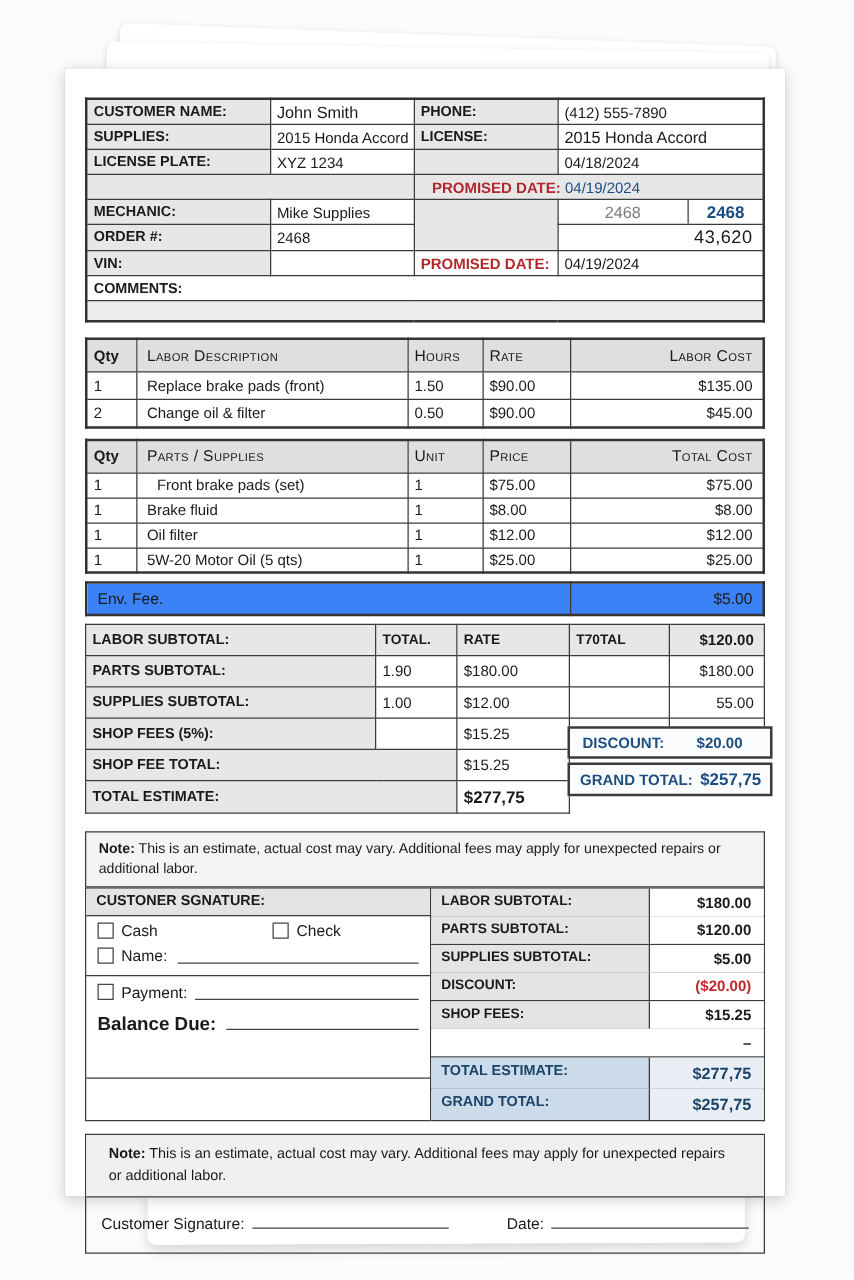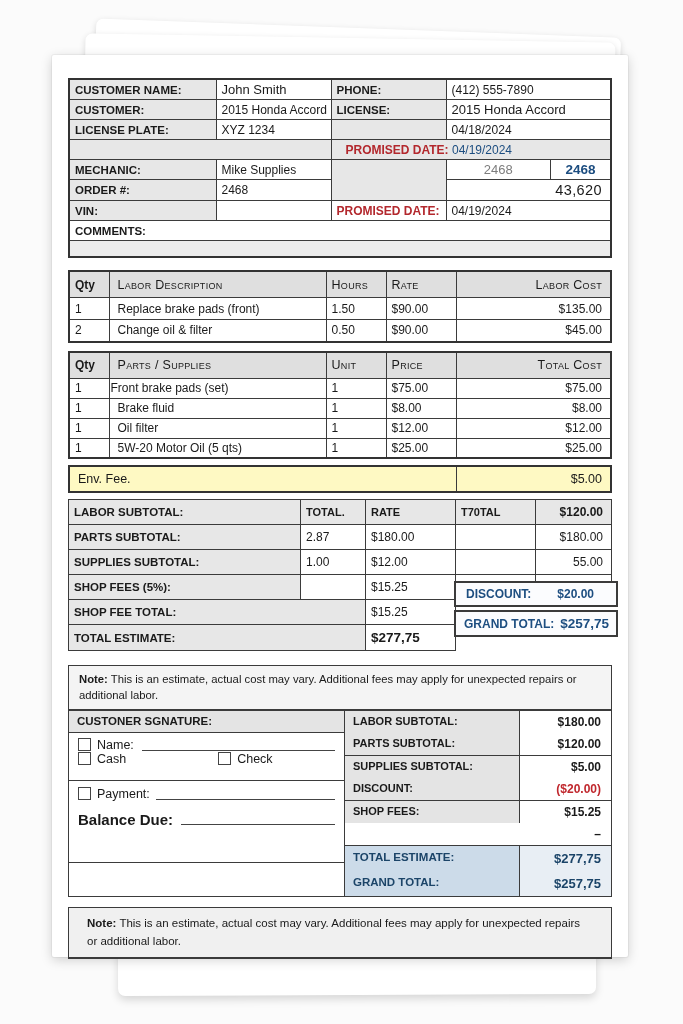--- a/index.html
+++ b/index.html
@@ -90,21 +90,21 @@
   .sumrow.hl .sumval{background:#e8eef4;color:#1b4468;font-size:13px;padding:5px 10px;}
   
   .footbox{border:1.6px solid #3b3b3b;width:544px;box-sizing:border-box;}
   .footnote{background:#f0f0f0;border-bottom:1.4px solid #3b3b3b;
     padding:7px 18px;font-size:11.5px;line-height:1.5;white-space:normal;}
   .sigrow{display:flex;align-items:baseline;padding:12px 12px 16px 12px;font-size:12.5px;}
   .sigrow .wline{height:12px;}
   .sigrow .lab{margin-right:6px;white-space:nowrap;}
   .sigrow .l1{max-width:170px;}
   .sigrow .sp{width:46px;flex:none;}
-  .envfee td{height:20px;background:#fef9c3;font-size:12.5px;}
+  .envfee td{height:20px;background:#3b82f6;font-size:12.5px;}
 </style>
 </head>
 <body>
 
 <div class="back-page bp1"></div>
 <div class="back-page bp2"></div>
 <div class="back-page bp3"></div>
 
 <div class="page">
 
@@ -116,21 +116,21 @@
         <col>
       </colgroup>
     <tbody>
         <tr class="h20">
       <td class="lbl">CUSTOMER NAME:</td>
       <td class="center fs13">John Smith</td>
       <td class="lbl center">PHONE:</td>
       <td class="center">(412) 555-7890</td>
     </tr>
     <tr class="h20">
-      <td class="lbl">CUSTOMER:</td>
+      <td class="lbl">SUPPLIES:</td>
       <td class="center">2015 Honda Accord</td>
       <td class="lbl center">LICENSE:</td>
       <td class="center fs13">2015 Honda Accord</td>
     </tr>
     <tr class="h20">
       <td class="lbl">LICENSE PLATE:</td>
       <td class="center">XYZ 1234</td>
       <td class="gray"></td>
       <td>04/18/2024</td>
     </tr>
@@ -222,21 +222,21 @@
     <tbody>
         <tr class="hdr">
       <td class="center bold">Qty</td>
       <td class="smallcaps" style="padding-left:8px;">Parts / Supplies</td>
       <td class="smallcaps center">Unit</td>
       <td class="smallcaps center">Price</td>
       <td class="smallcaps right">Total Cost</td>
     </tr>
     <tr class="h20">
       <td class="center">1</td>
-      <td style="padding-left:1px;">Front brake pads (set)</td>
+      <td style="padding-left:16px;">Front brake pads (set)</td>
       <td class="center">1</td>
       <td class="center">$75.00</td>
       <td class="right">$75.00</td>
     </tr>
     <tr class="h20">
       <td class="center">1</td>
       <td style="padding-left:8px;">Brake fluid</td>
       <td class="center">1</td>
       <td class="center">$8.00</td>
       <td class="right">$8.00</td>
@@ -287,21 +287,21 @@
       <tbody>
           <tr>
         <td class="lbl">LABOR SUBTOTAL:</td>
         <td class="gray bold center" style="font-size:11px;">TOTAL.</td>
         <td class="gray bold center" style="font-size:11px;">RATE</td>
         <td class="gray bold center" style="font-size:11px;">T70TAL</td>
         <td class="gray bold right">$120.00</td>
       </tr>
       <tr>
         <td class="lbl">PARTS SUBTOTAL:</td>
-        <td class="center">2.87</td>
+        <td class="center">1.90</td>
         <td class="center">$180.00</td>
         <td></td>
         <td class="right">$180.00</td>
       </tr>
       <tr>
         <td class="lbl">SUPPLIES SUBTOTAL:</td>
         <td class="center">1.00</td>
         <td class="center">$12.00</td>
         <td></td>
         <td class="right">55.00</td>
@@ -338,31 +338,31 @@
   <div class="gap14"></div>
 
   <div class="notebox">
     <span class="bold">Note:</span><span> This is an estimate, actual cost may vary. Additional fees may apply for unexpected repairs or additional labor.</span>
   </div>
 
   <div class="paysec">
     <div class="payleft">
       <div class="payhdr">CUSTONER SGNATURE:</div>
       <div class="payarea1">
-        <div class="payrow" style="margin-bottom:0;">
-          <span class="chk"></span>
-          <span>Name:</span>
-          <span class="wline" style="margin-left:8px;"></span>
-        </div>
         <div class="payrow">
           <span class="chk"></span>
           <span>Cash</span>
           <span style="width:92px;flex:none;"></span>
           <span class="chk"></span>
           <span>Check</span>
+        </div>
+        <div class="payrow" style="margin-bottom:0;">
+          <span class="chk"></span>
+          <span>Name:</span>
+          <span class="wline" style="margin-left:8px;"></span>
         </div>
       </div>
       <div class="payarea2">
         <div class="payrow">
           <span class="chk"></span>
           <span>Payment:</span>
           <span class="wline" style="margin-left:6px;"></span>
         </div>
         <div class="balance">
           <span>Balance Due:</span>
@@ -406,15 +406,22 @@
       </div>
     </div>
   </div>
 
   <div class="gap10"></div>
 
   <div class="footbox">
     <div class="footnote">
       <span class="bold">Note:</span><span> This is an estimate, actual cost may vary. Additional fees may apply for unexpected repairs or additional labor.</span>
     </div>
+    <div class="sigrow">
+      <span class="lab">Customer Signature:</span>
+      <span class="wline l1"></span>
+      <span class="sp"></span>
+      <span class="lab">Date:</span>
+      <span class="wline"></span>
+    </div>
   </div>
 
 </div>
 
 </body></html>

